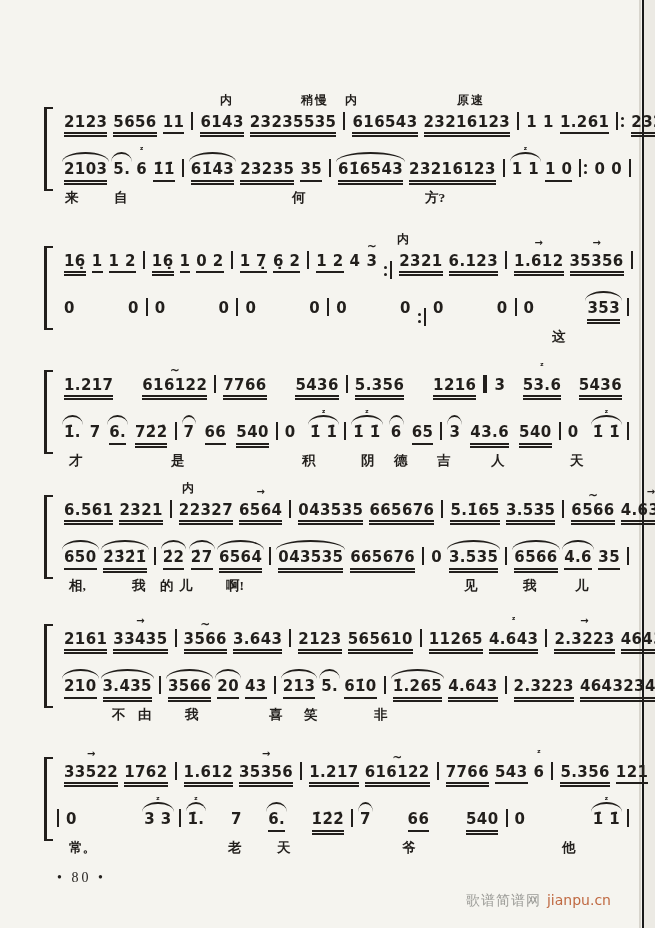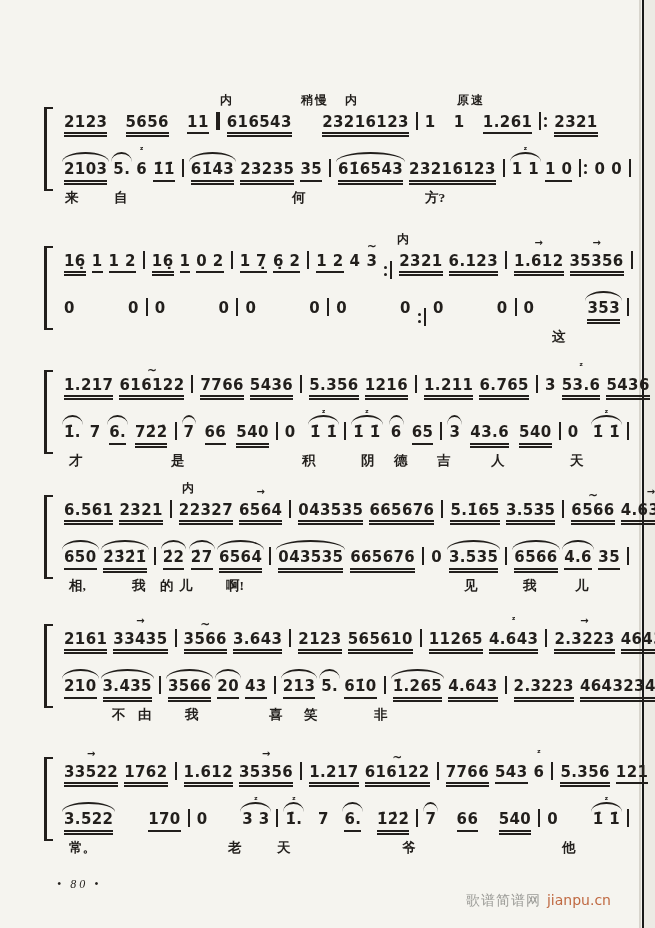--- a/index.html
+++ b/index.html
@@ -41,21 +41,21 @@
   .orn-tremolo{font-size:12px;top:-13px;}
   .orn-grace{font-size:9px;}
   .blw{display:inline-flex;align-items:flex-end;gap:3px;flex:0 0 auto;transform:translateY(3px);}
   .bl{display:inline-block;width:2px;height:18px;background:#221f1c;}
   .bdots{display:inline-flex;flex-direction:column;gap:4px;margin-bottom:3px;}
   .bd{width:3px;height:3px;border-radius:50%;background:#221f1c;}
   .lyr{position:relative;height:16px;margin-top:4px;}
   .lyr span{position:absolute;top:0;font-size:13.5px;font-weight:700;white-space:pre;
             font-family:"Liberation Serif","DejaVu Serif",serif;}
   .footer-page{
-    position:absolute;left:57px;bottom:36px;font-size:12px;font-style:italic;
+    position:absolute;left:57px;bottom:42px;font-size:14px;
     letter-spacing:3px;font-family:"Liberation Serif","DejaVu Serif",serif;
   }
   .watermark{position:absolute;right:44px;bottom:18px;font-size:14px;}
   .wm-site{color:#9a9a96;letter-spacing:1px;margin-top:6px;}
   .wm-url{color:#c06a43;margin-left:6px;}
 </style>
 </head>
 <body>
 
 <div class="page">
@@ -71,20 +71,24 @@
         <span class="ann" style="left: 352px; margin-left: 48px;">原速</span>
         <div class="row row1">
           <div class="measure">
             <span class="unit u2">2123</span>
             <span class="unit u2">5656</span>
             <span class="unit u1">11</span>
           </div>
           <span class="blw">
             <span class="bl"></span>
           </span>
+          <div class="measure">
+            <span class="unit u2">6143</span>
+            <span class="unit u2">23235535</span>
+          </div>
           <span class="blw">
             <span class="bl"></span>
           </span>
           <div class="measure">
             <span class="unit u2">616543</span>
             <span class="unit u2">23216123</span>
           </div>
           <span class="blw">
             <span class="bl"></span>
           </span>
@@ -276,24 +280,20 @@
           <span class="blw">
             <span class="bl"></span>
           </span>
           <div class="measure">
             <span class="unit u2">5.356</span>
             <span class="unit u2">1216</span>
           </div>
           <span class="blw">
             <span class="bl"></span>
           </span>
-          <div class="measure">
-            <span class="unit u2">1.211</span>
-            <span class="unit u2">6.765</span>
-          </div>
           <span class="blw">
             <span class="bl"></span>
           </span>
           <div class="measure">
             <span class="unit u0">3</span>
             <span class="unit u2">53.6<span class="orn orn-grace">ᶻ</span></span>
             <span class="unit u2">5436</span>
           </div>
         </div>
         <div class="row row2">
@@ -553,24 +553,20 @@
           <span class="blw">
             <span class="bl"></span>
           </span>
           <div class="measure">
             <span class="unit u2">5.356</span>
             <span class="unit u1">121</span>
             <span class="unit u0">1</span>
           </div>
         </div>
         <div class="row row2">
-          <div class="measure">
-            <span class="unit u2 s">3.522</span>
-            <span class="unit u1">170</span>
-          </div>
           <span class="blw">
             <span class="bl"></span>
           </span>
           <div class="measure">
             <span class="unit u0">0</span>
             <span class="unit u0 s">3 3<span class="orn orn-grace">ᶻ</span></span>
           </div>
           <span class="blw">
             <span class="bl"></span>
           </span>

